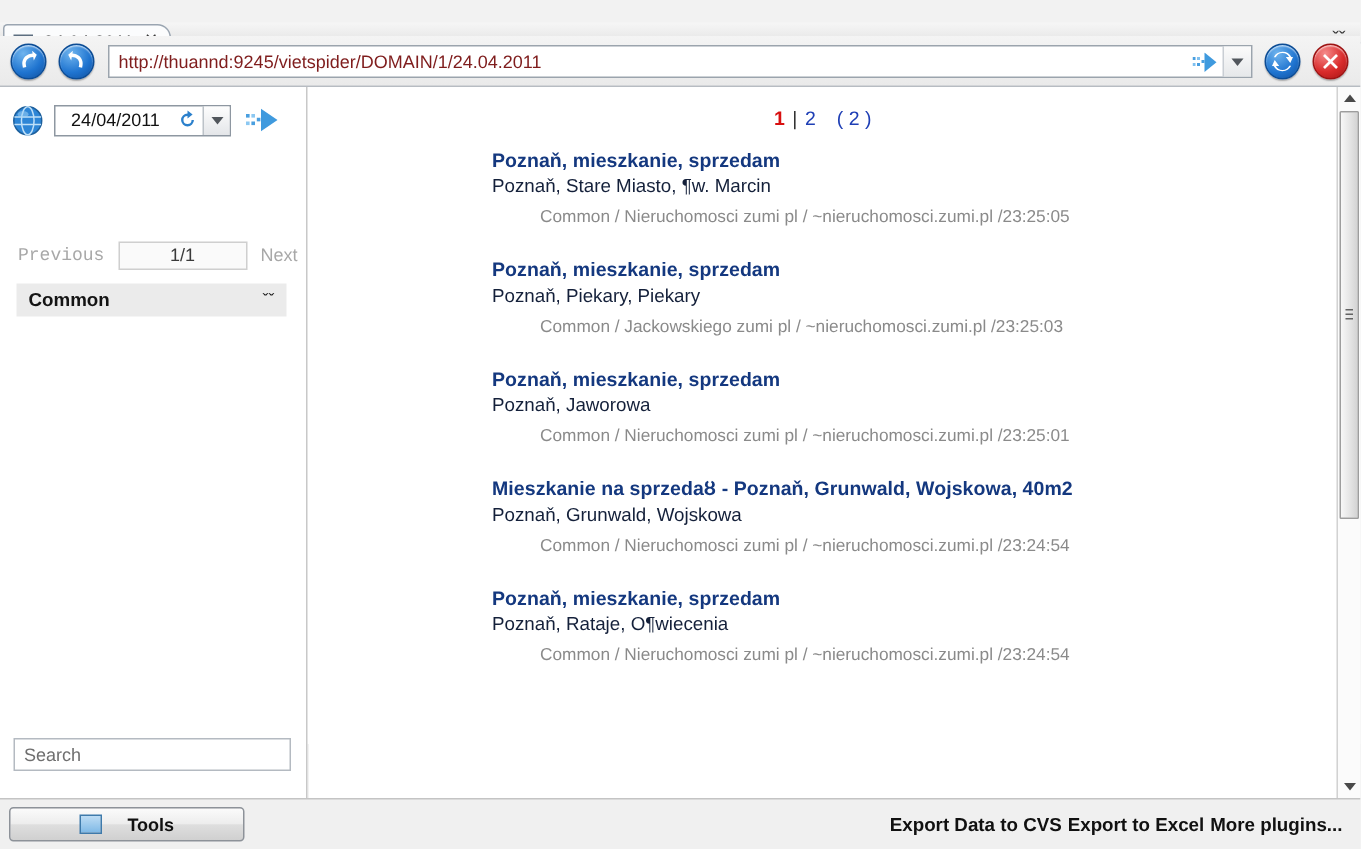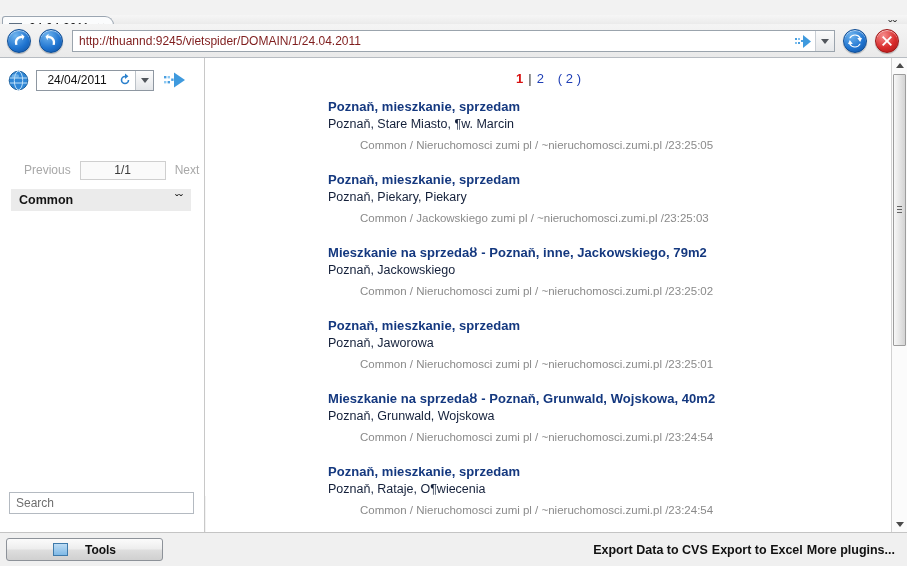--- a/index.html
+++ b/index.html
@@ -191,21 +191,21 @@
     position: absolute;
     left: 0; top: 101px;
     width: 205px; height: 22px;
     display: flex; align-items: center;
     box-sizing: border-box;
   }
   .pg-label {
     font-size: 12px;
     color: #a8a8a8;
   }
-  .pg-prev { margin-left: 24px; }
+  .pg-prev { margin-left: 12px; font-family: Liberation Mono, monospace; }
   .pg-next { margin-left: 9px; }
   .pg-field {
     margin-left: 9px;
     width: 86px; height: 19px;
     background: #fafafa;
     border: 1px solid #cfcfcf;
     display: flex; align-items: center; justify-content: center;
     font-size: 12px;
     color: #3a3a3a;
     box-sizing: border-box;
@@ -509,25 +509,20 @@
           <div class="r-sub">Poznaň, Stare Miasto, ¶w. Marcin</div>
           <div class="r-meta">Common / Nieruchomosci zumi pl / ~nieruchomosci.zumi.pl /23:25:05</div>
         </div>
 
         <div class="result">
           <div class="r-title">Poznaň, mieszkanie, sprzedam</div>
           <div class="r-sub">Poznaň, Piekary, Piekary</div>
           <div class="r-meta">Common / Jackowskiego zumi pl / ~nieruchomosci.zumi.pl /23:25:03</div>
         </div>
 
-        <div class="result">
-          <div class="r-title">Mieszkanie na sprzedaȣ - Poznaň, inne, Jackowskiego, 79m2</div>
-          <div class="r-sub">Poznaň, Jackowskiego</div>
-          <div class="r-meta">Common / Nieruchomosci zumi pl / ~nieruchomosci.zumi.pl /23:25:02</div>
-        </div>
 
         <div class="result">
           <div class="r-title">Poznaň, mieszkanie, sprzedam</div>
           <div class="r-sub">Poznaň, Jaworowa</div>
           <div class="r-meta">Common / Nieruchomosci zumi pl / ~nieruchomosci.zumi.pl /23:25:01</div>
         </div>
 
         <div class="result">
           <div class="r-title">Mieszkanie na sprzedaȣ - Poznaň, Grunwald, Wojskowa, 40m2</div>
           <div class="r-sub">Poznaň, Grunwald, Wojskowa</div>

